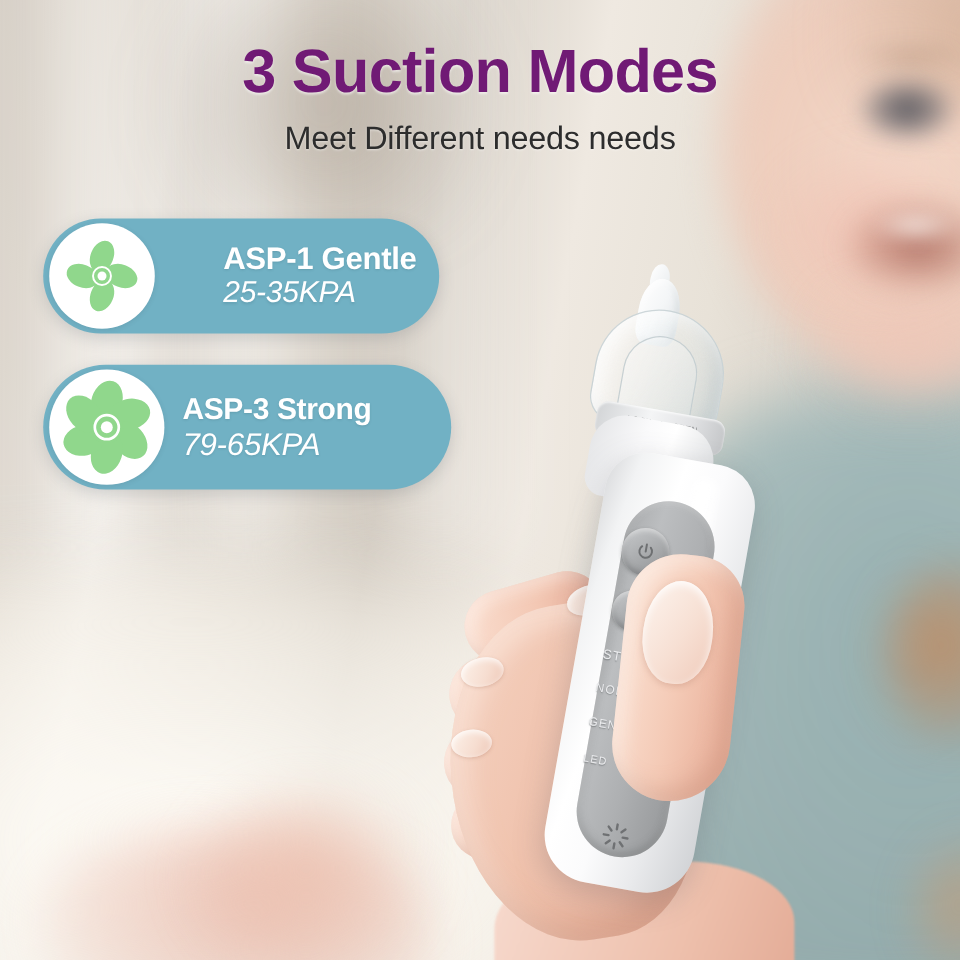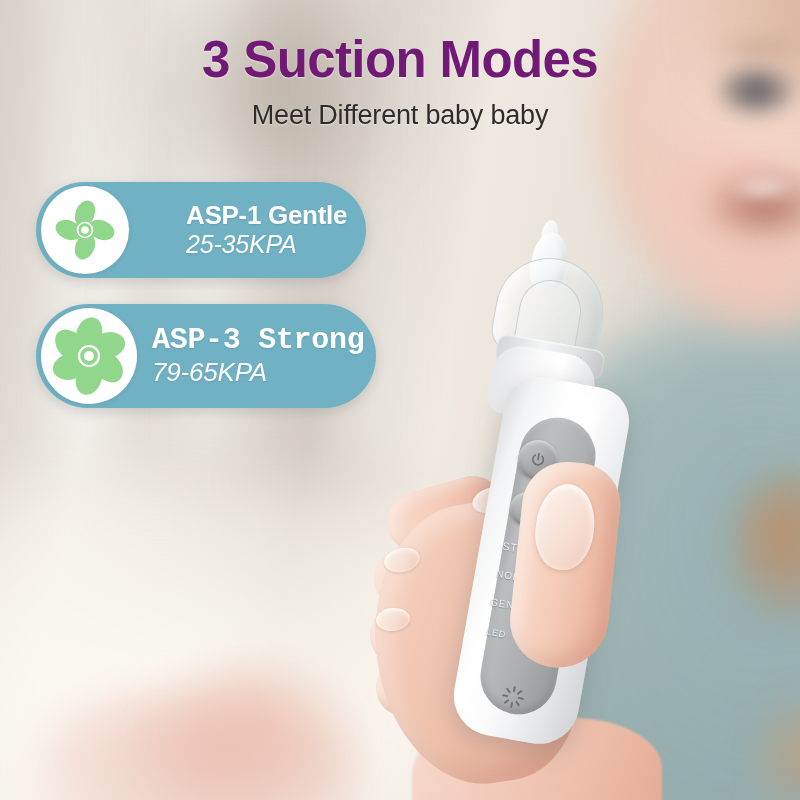--- a/index.html
+++ b/index.html
@@ -325,21 +325,21 @@
   .pill-title {
     font-weight:bold; font-size:26px; line-height:1.12;
     letter-spacing:-.3px;
     text-shadow:0 1px 2px rgba(50,90,105,.22);
   }
   .pill-sub {
     font-size:25px; line-height:1.18; letter-spacing:-.2px;
     text-shadow:0 1px 2px rgba(50,90,105,.18);
     font-style:italic;
   }
-  .pill-3 .pill-title { font-size:30px;font-family:Liberation Mono, monospace; }
+  .pill-3 .pill-title { font-size:25px; }
   .pill-3 .pill-sub { font-size:26px; }
 </style>
 </head>
 <body>
 
 <div class="scene">
   <div class="bg-base"></div>
   <div class="bg-bands"></div>
   <div class="bg-smudge-a"></div>
   <div class="bg-cream"></div>
@@ -422,21 +422,21 @@
         <rect x="12" y="2" width="2" height="6" rx="1" transform="rotate(45 13 13)"></rect>
         <rect x="12" y="18" width="2" height="6" rx="1" transform="rotate(45 13 13)"></rect>
         <rect x="2" y="12" width="6" height="2" rx="1" transform="rotate(45 13 13)"></rect>
         <rect x="18" y="12" width="6" height="2" rx="1" transform="rotate(45 13 13)"></rect>
       </g>
     </svg>
   </div>
 </div>
 
 <div class="title">3 Suction Modes</div>
-<div class="subtitle">Meet Different baby baby</div>
+<div class="subtitle">Meet Different needs needs</div>
 
 <div class="pills">
 
   <div class="pill pill-1">
     <div class="pill-icon">
       <svg width="68" height="68" viewBox="0 0 100 100">
         <g fill="#90d78c">
           <ellipse cx="50" cy="26" rx="14" ry="20" transform="rotate(22 50 26)"></ellipse>
           <ellipse cx="74" cy="50" rx="20" ry="14" transform="rotate(22 74 50)"></ellipse>
           <ellipse cx="50" cy="74" rx="14" ry="20" transform="rotate(22 50 74)"></ellipse>

